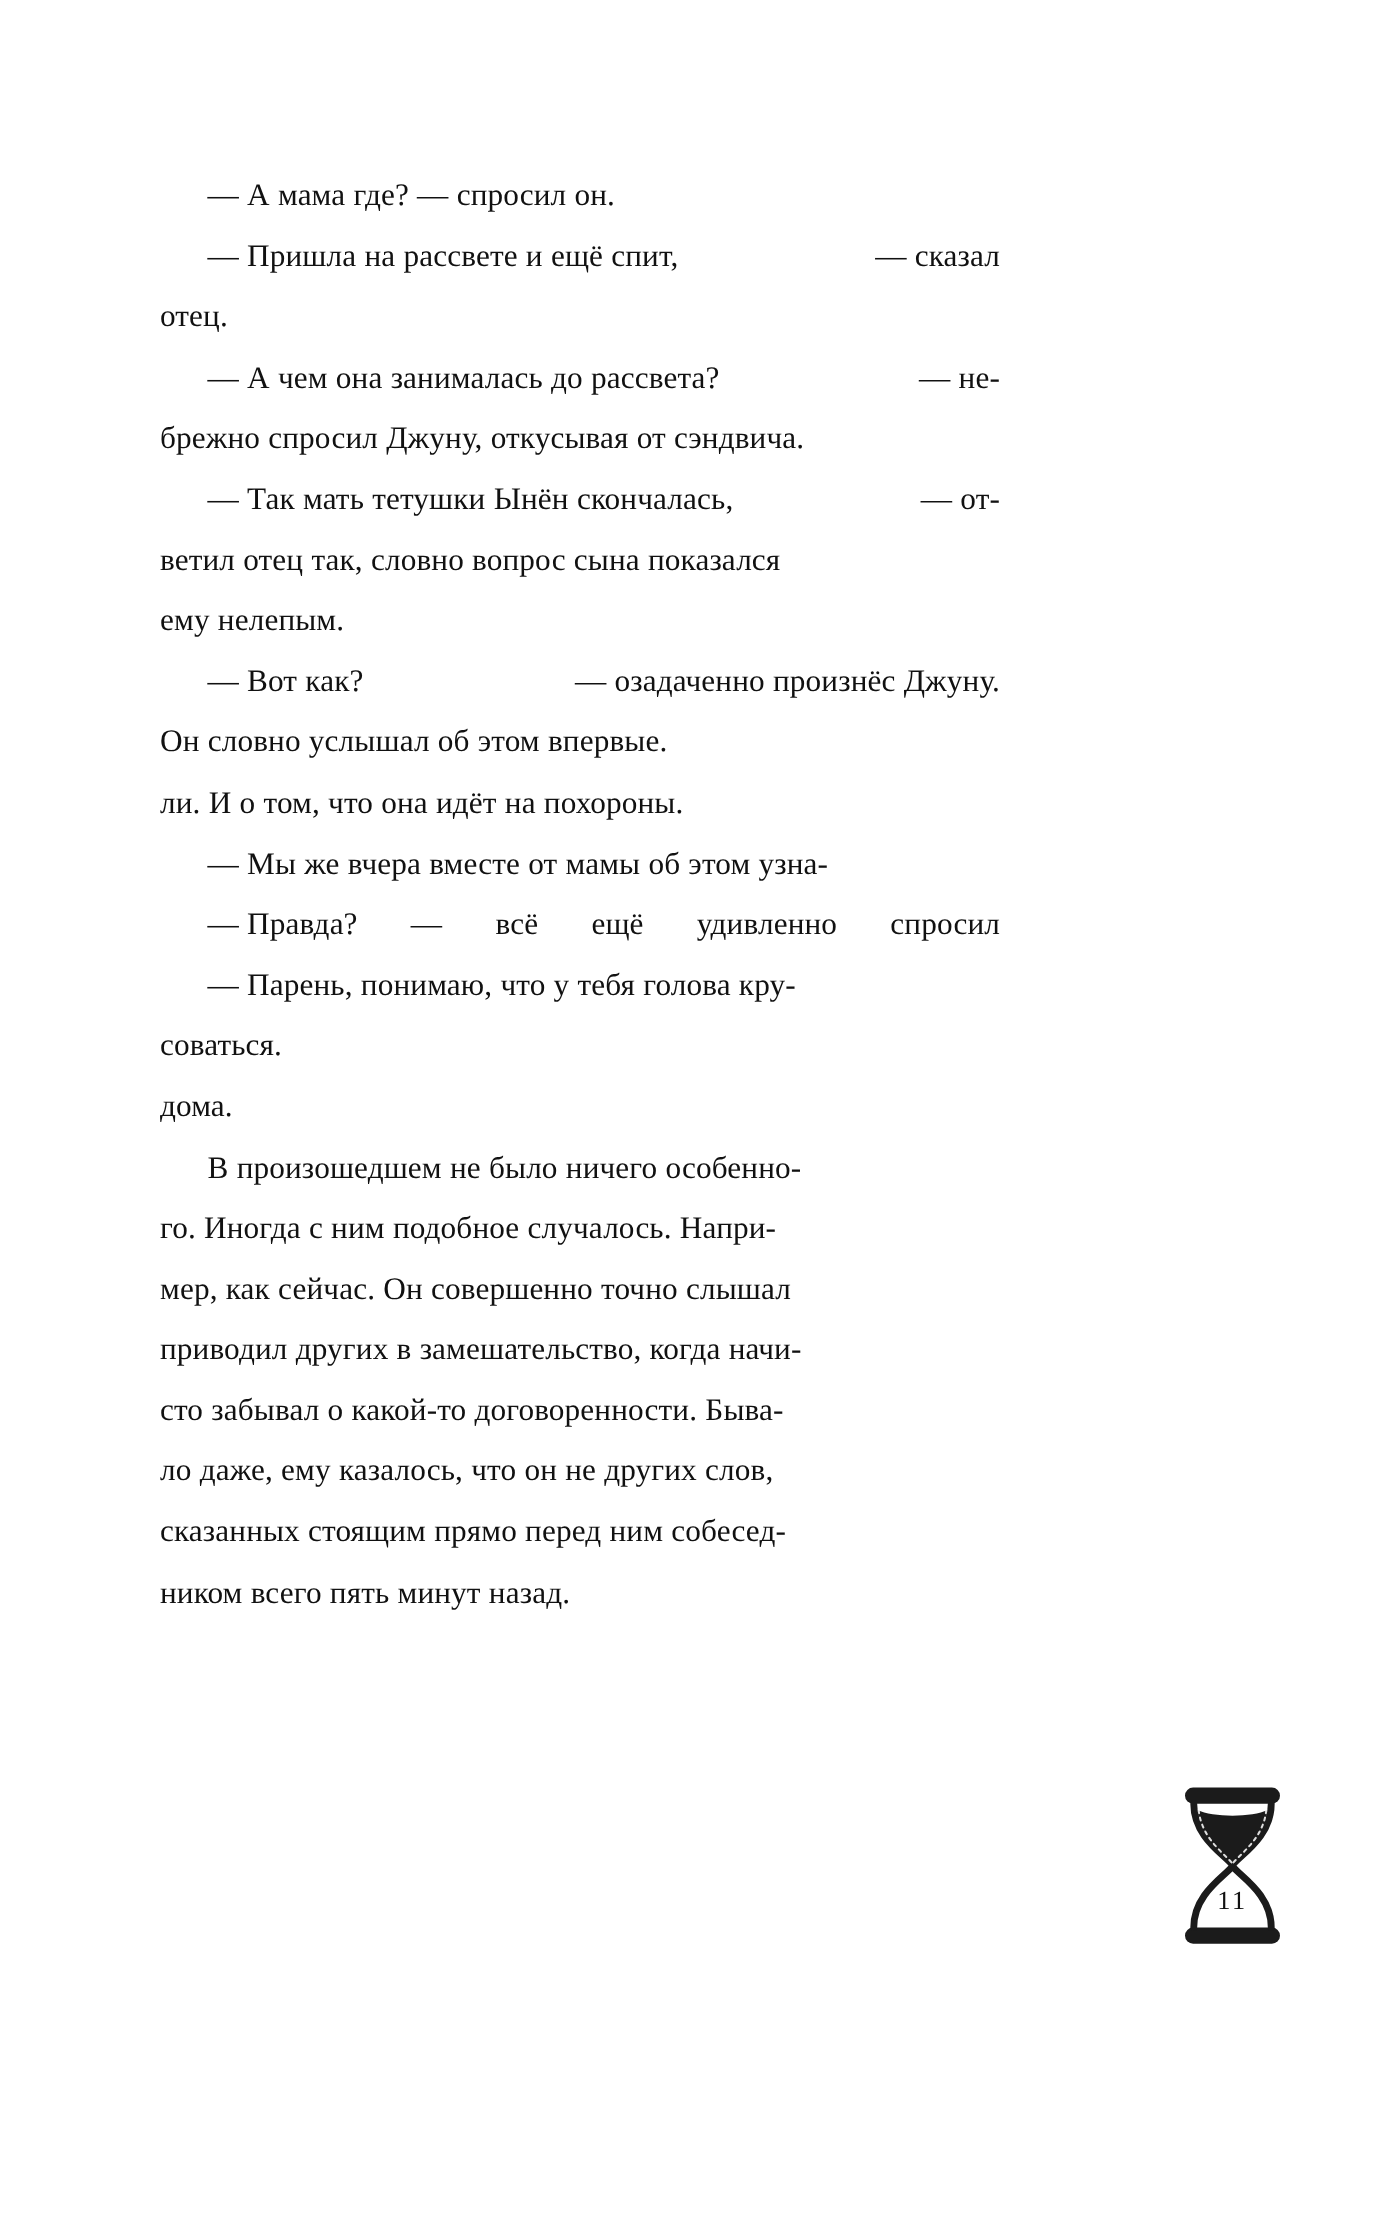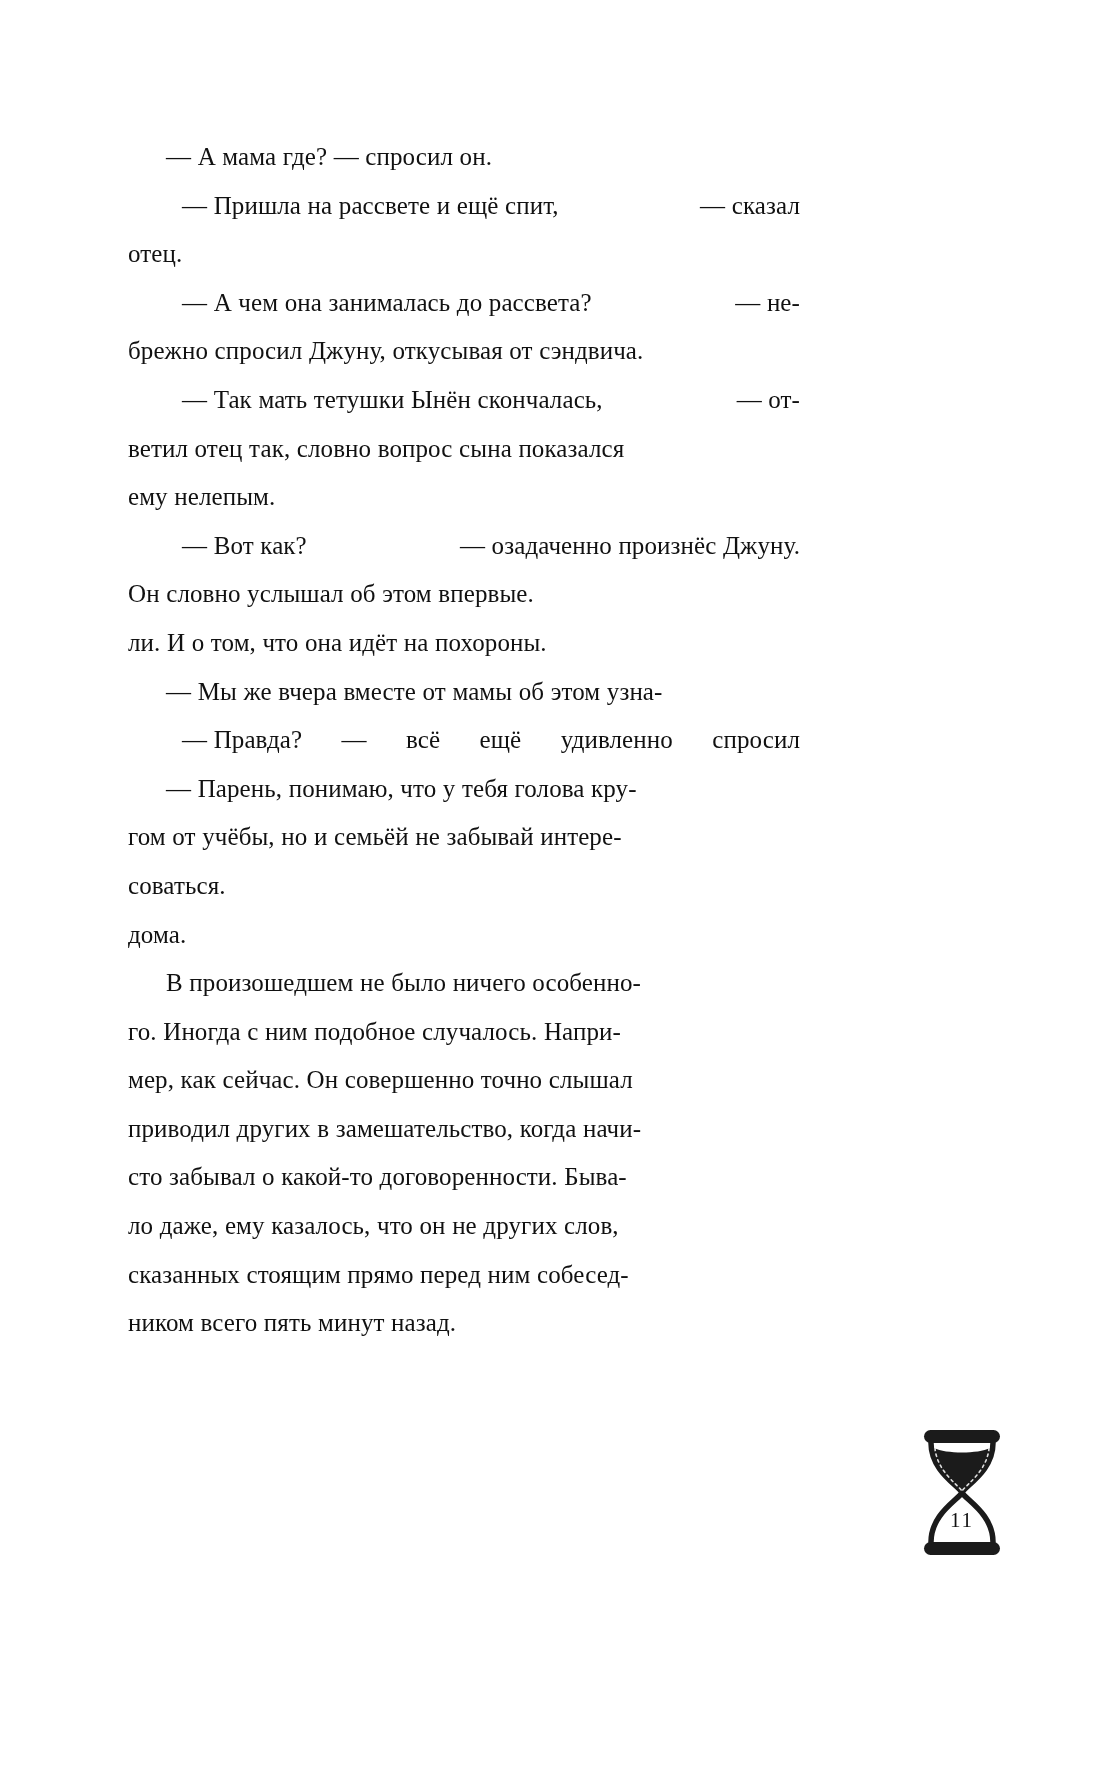--- a/index.html
+++ b/index.html
@@ -50,27 +50,27 @@
     white-space: pre;
     height: 48.6px;
     line-height: 48.6px;
     font-size: 25px;
   }
   .line.just {
     display: flex;
     justify-content: space-between;
     white-space: normal;
   }
-  .line.just > span { white-space: pre; margin-left: 16px; }
+  .line.just > span { white-space: pre; }
   .line.indent { padding-left: 38px; }
 
   
   #folio {
     position: absolute;
-    left: 916px;
+    left: 940px;
     top: 1424px;
     width: 92px;
     height: 136px;
   }
   #folio svg { display: block; }
   #folio .folio-num {
     position: absolute;
     left: 0;
     top: 86px;
     width: 92px;
@@ -129,21 +129,20 @@
           <span>— Правда?</span>
           <span>—</span>
           <span>всё</span>
           <span>ещё</span>
           <span>удивленно</span>
           <span>спросил</span>
         </span>
       </p>
       <p class="para">
         <span class="line indent">— Парень, понимаю, что у тебя голова кру-</span>
-        <span class="line">гом от учёбы, но и семьёй не забывай интере-</span>
         <span class="line">соваться.</span>
       </p>
       <p class="para">
         <span class="line">дома.</span>
       </p>
       <p class="para">
         <span class="line indent">В произошедшем не было ничего особенно-</span>
         <span class="line">го. Иногда с ним подобное случалось. Напри-</span>
         <span class="line">мер, как сейчас. Он совершенно точно слышал</span>
         <span class="line">приводил других в замешательство, когда начи-</span>

